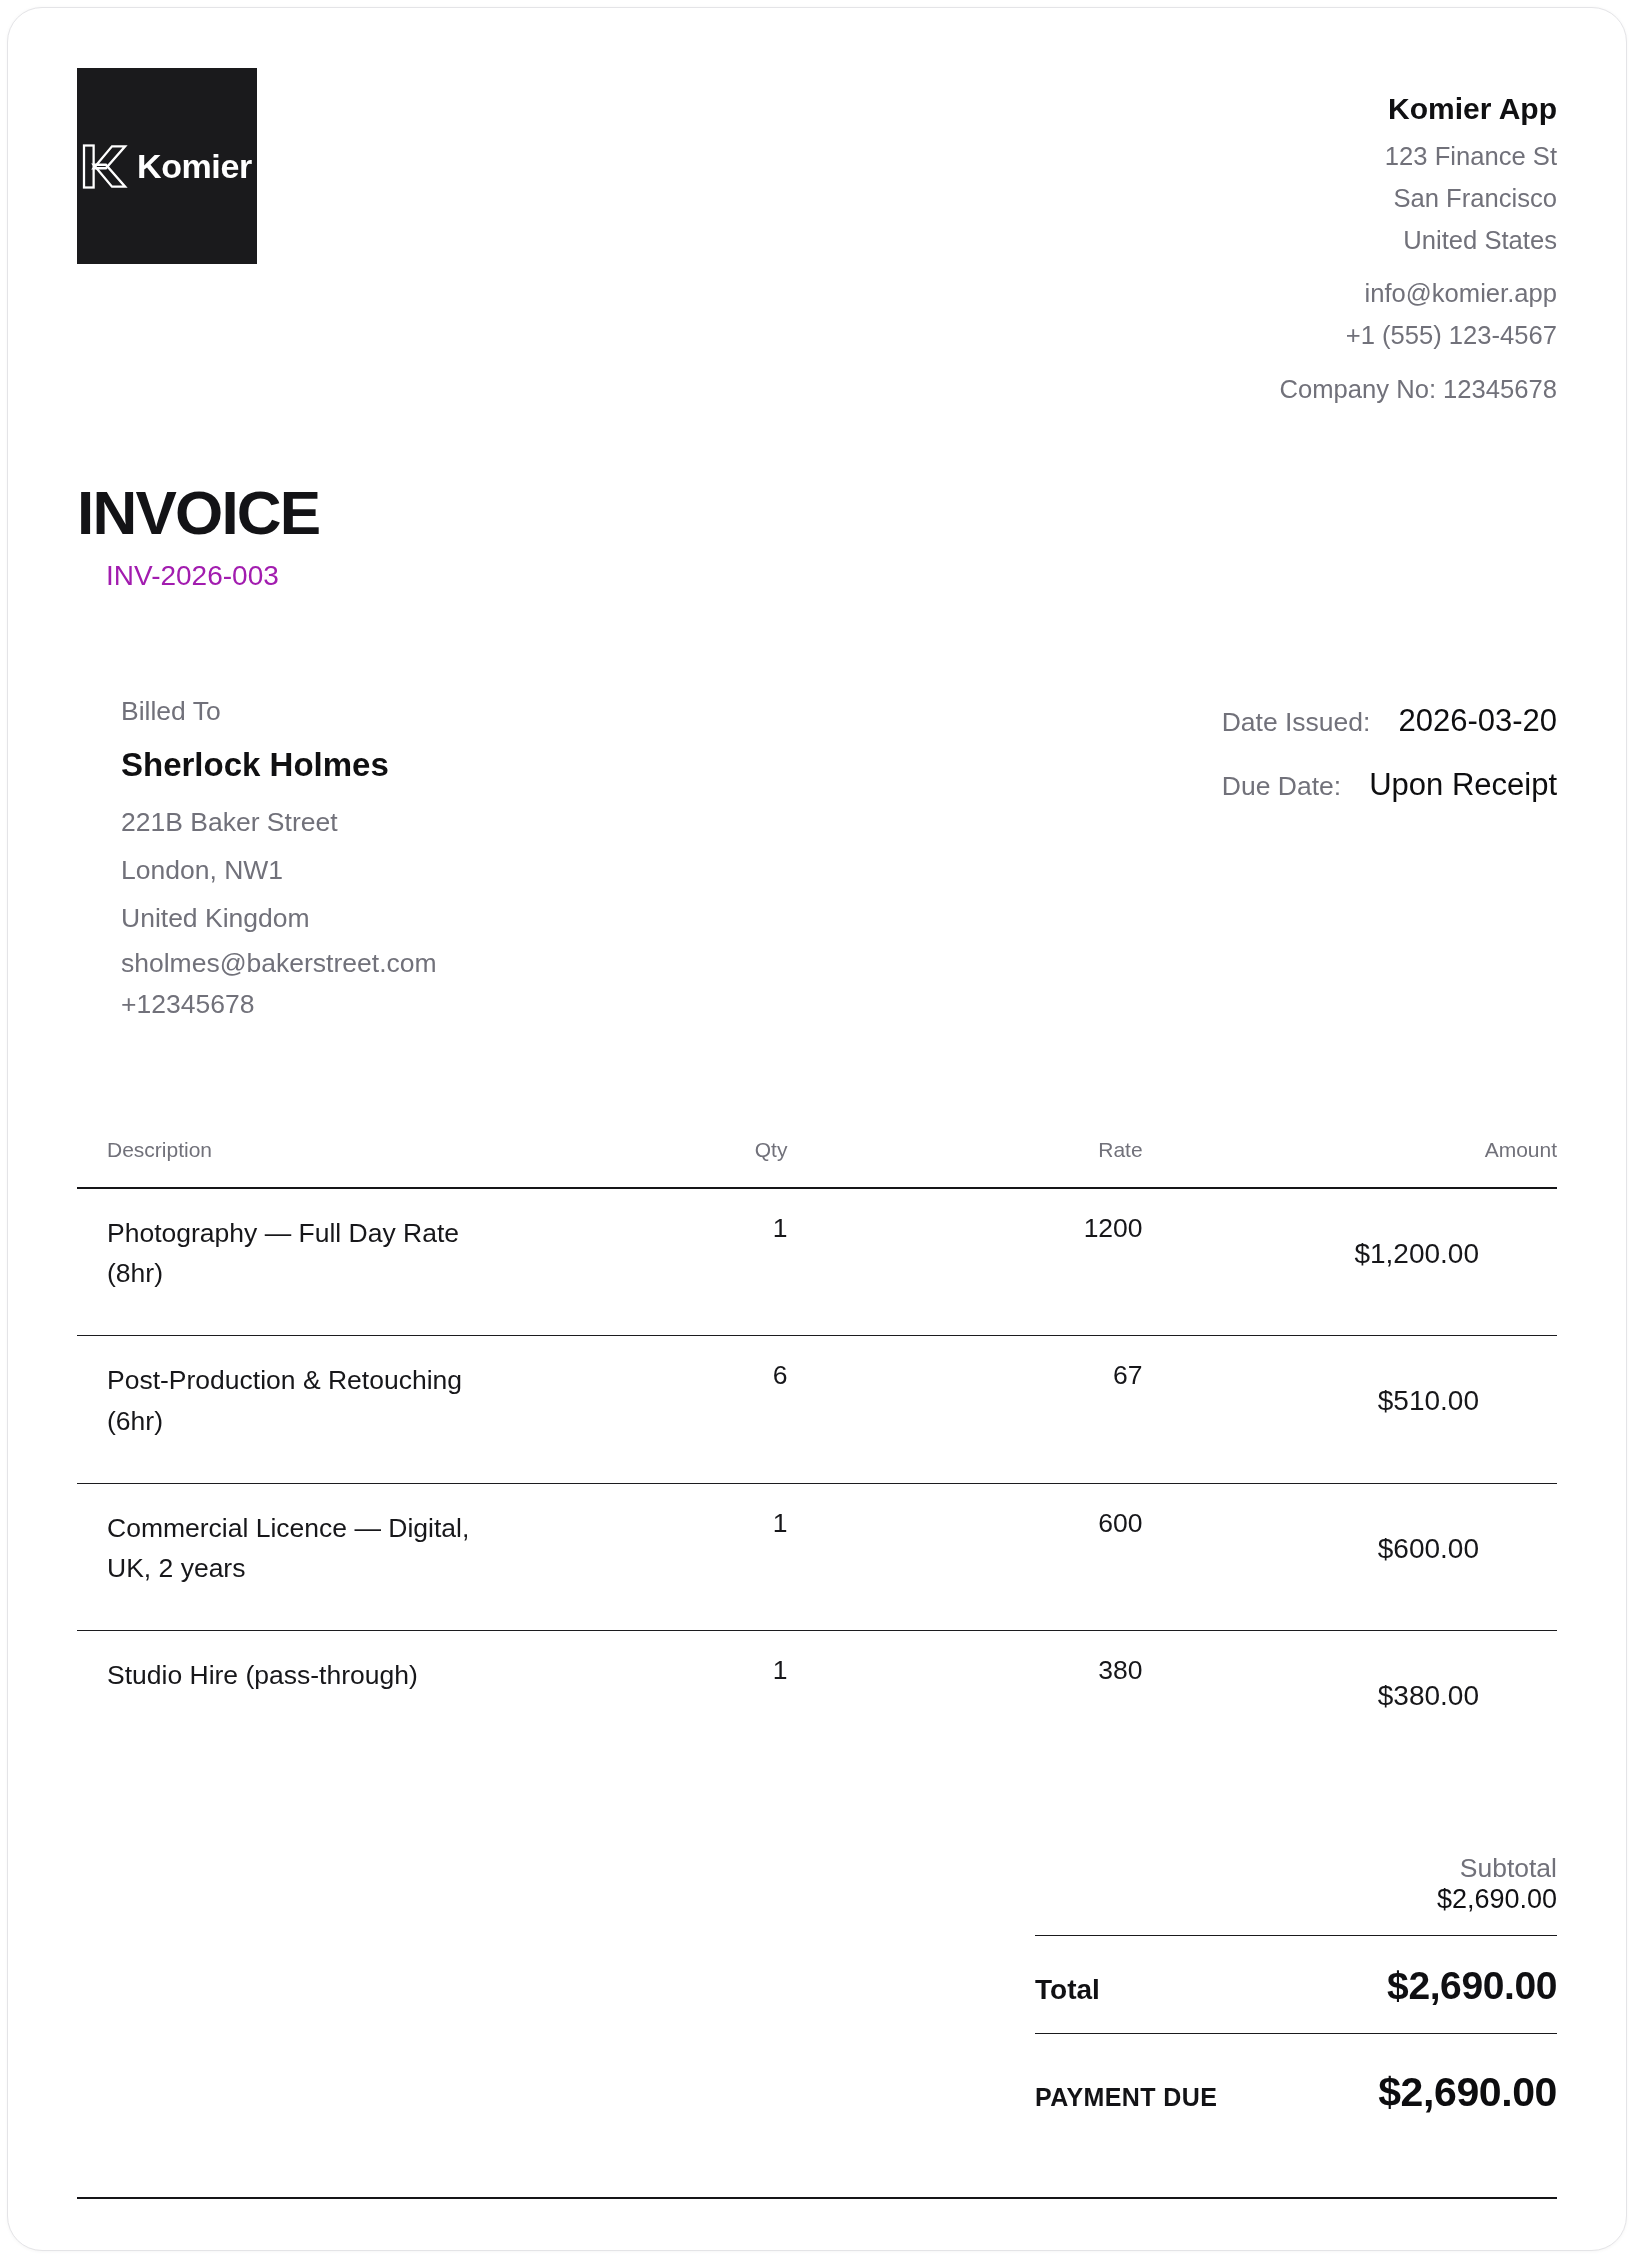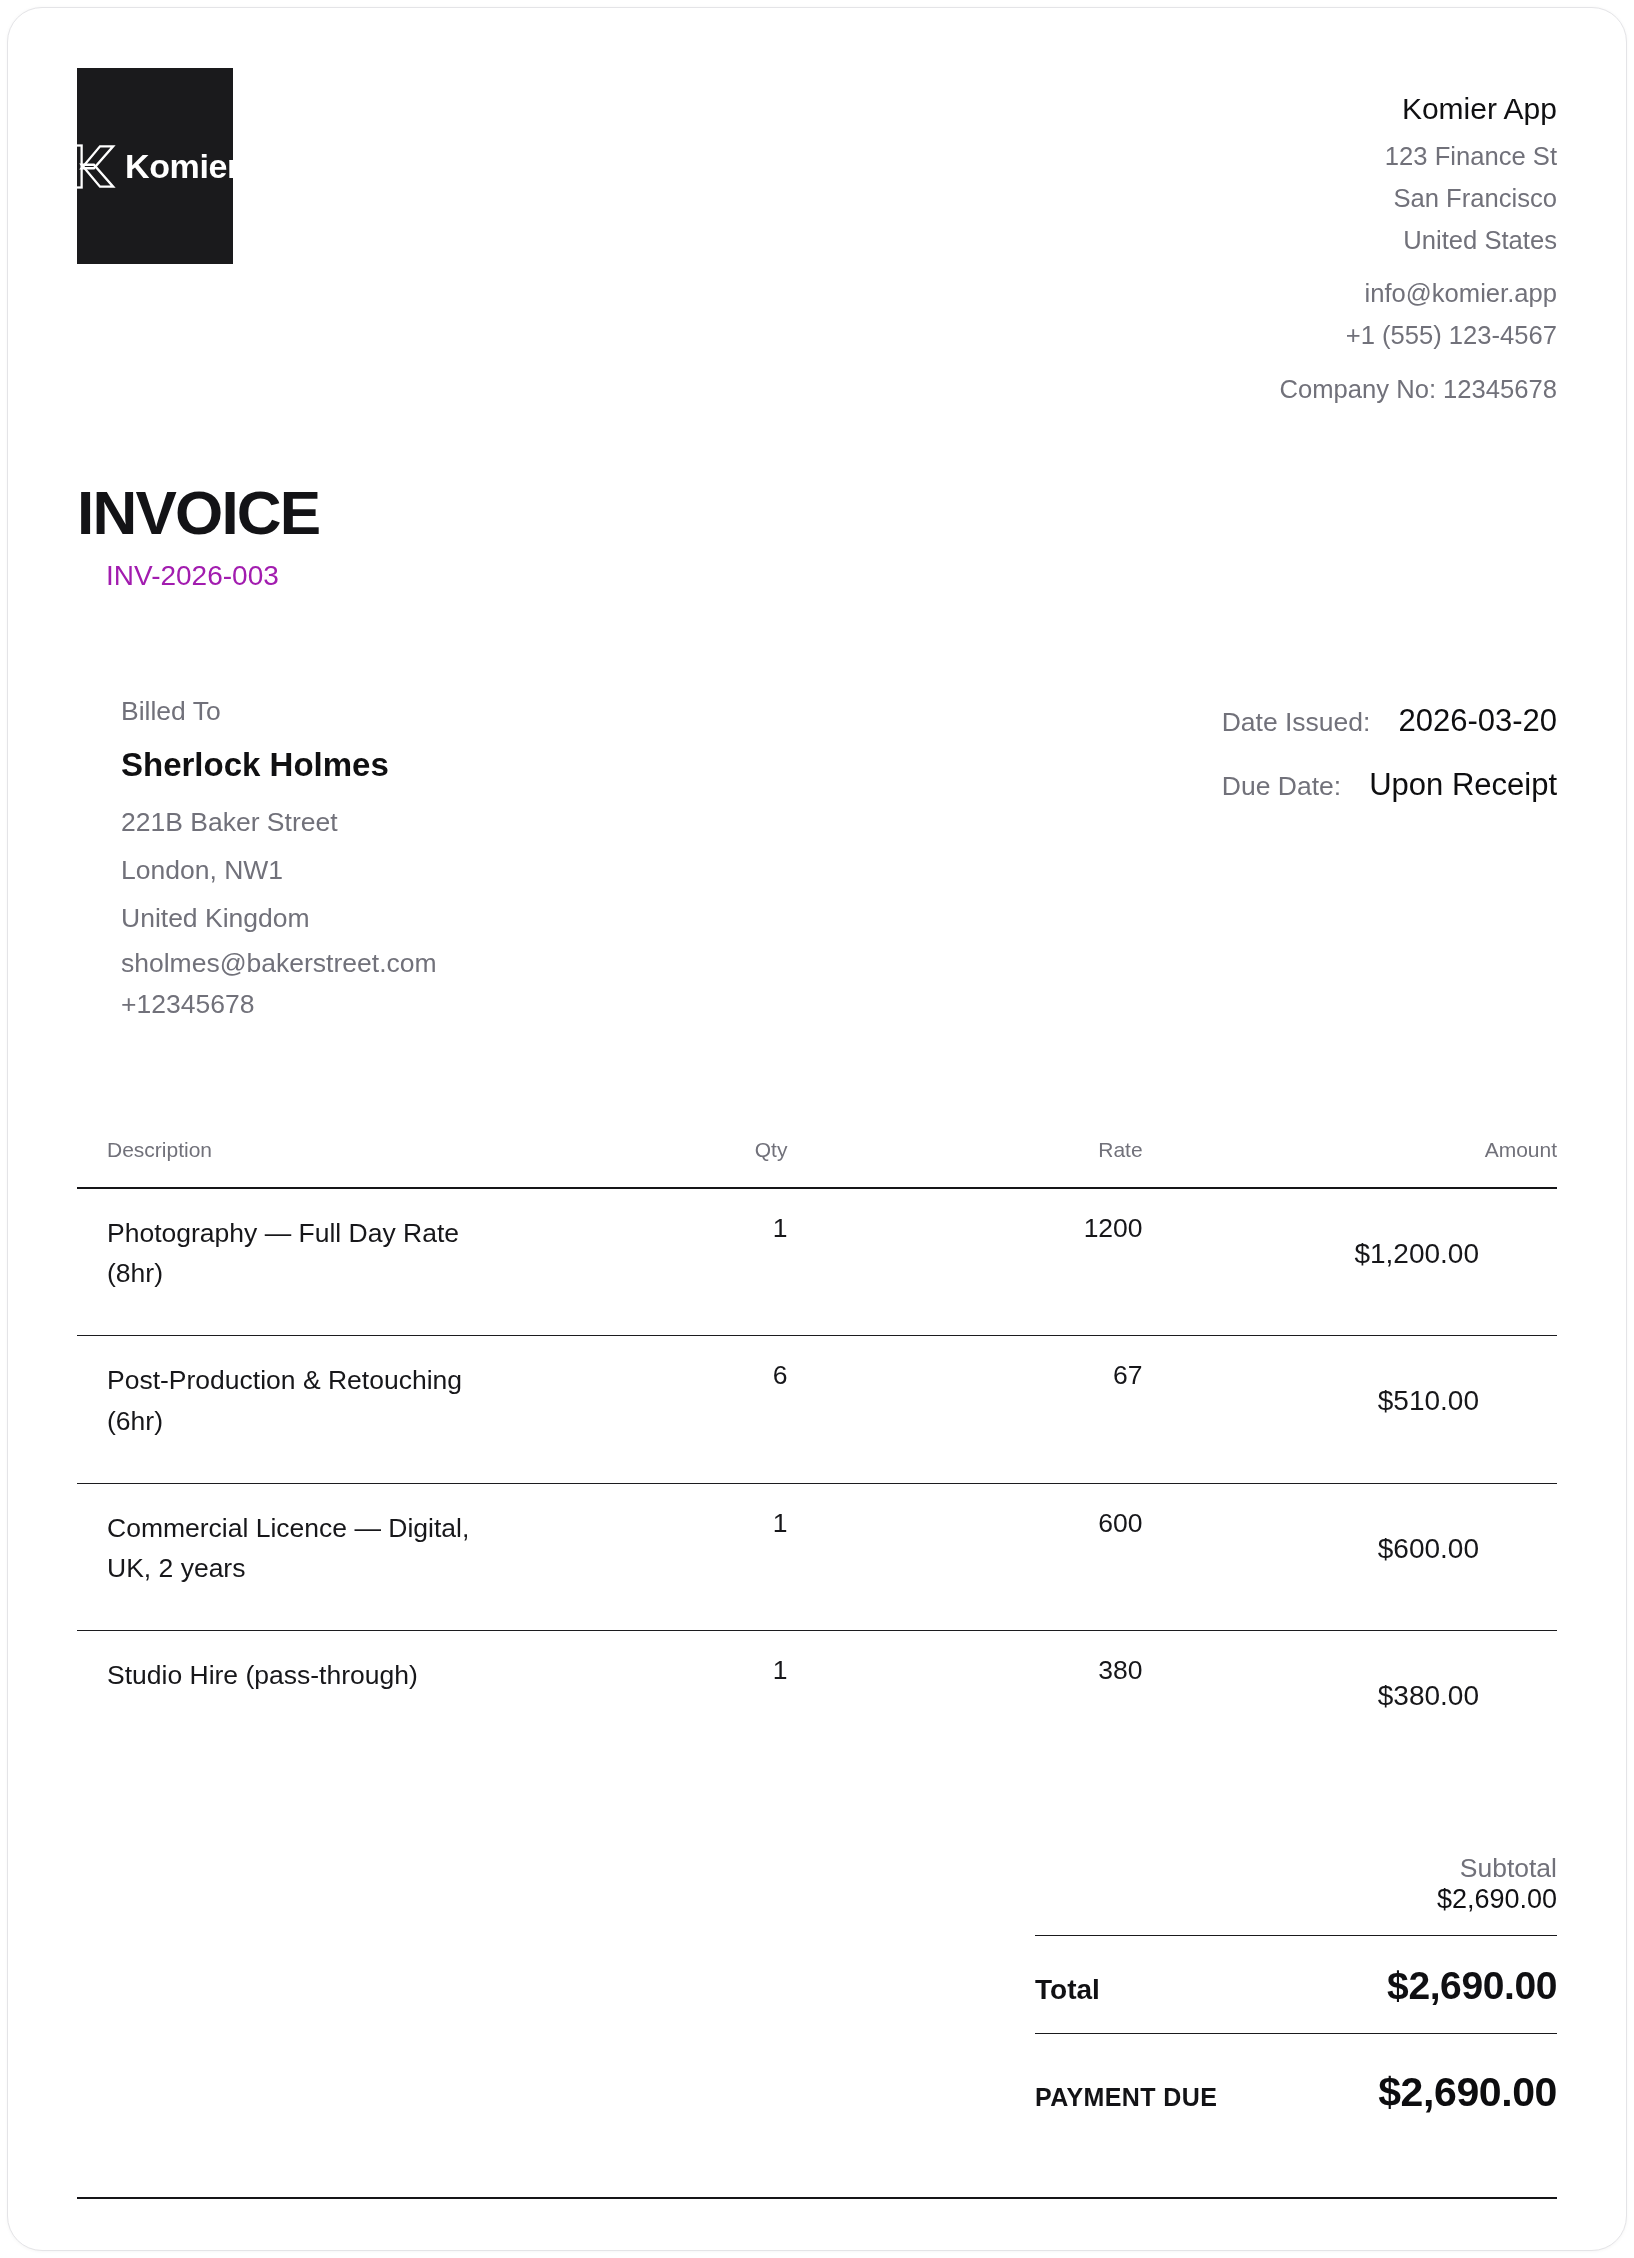--- a/index.html
+++ b/index.html
@@ -17,29 +17,29 @@
     border: 1.8px solid #e4e4e7;
     border-radius: 35px;
     padding: 60px 69px 0 69px;
     overflow: hidden;
     box-shadow: 0 0.9px 3.5px rgba(0,0,0,0.04);
   }
 
   
   .top-header { display: flex; justify-content: space-between; align-items: flex-start; }
   .logo-box {
-    width: 156px; height: 196px;
+    width: 180px; height: 196px;
     background: #1a1a1c;
     display: flex; align-items: center; justify-content: center; gap: 8.8px;
   }
   .logo-icon svg { display: block; }
   .logo-text { color: #ffffff; font-weight: 700; font-size: 34px; letter-spacing: -0.4px; }
 
   .company-block { text-align: right; padding-top: 23px; }
-  .company-name { font-size: 30px; font-weight: 400; color: #101012; line-height: 1.2; margin-bottom: 8.8px; }
+  .company-name { font-size: 30px; font-weight: 700; color: #101012; line-height: 1.2; margin-bottom: 8.8px; }
   .company-line { font-size: 25.6px; color: #71717a; line-height: 1.64; }
   .company-group { margin-top: 11.5px; }
 
   
   .invoice-title {
     margin-top: 71px;
     font-size: 62px; font-weight: 800; letter-spacing: -1.8px; line-height: 1;
     color: #131316;
   }
   .invoice-number { margin-top: 16px; font-size: 28px; color: #a21caf; margin-left: 29px; }

